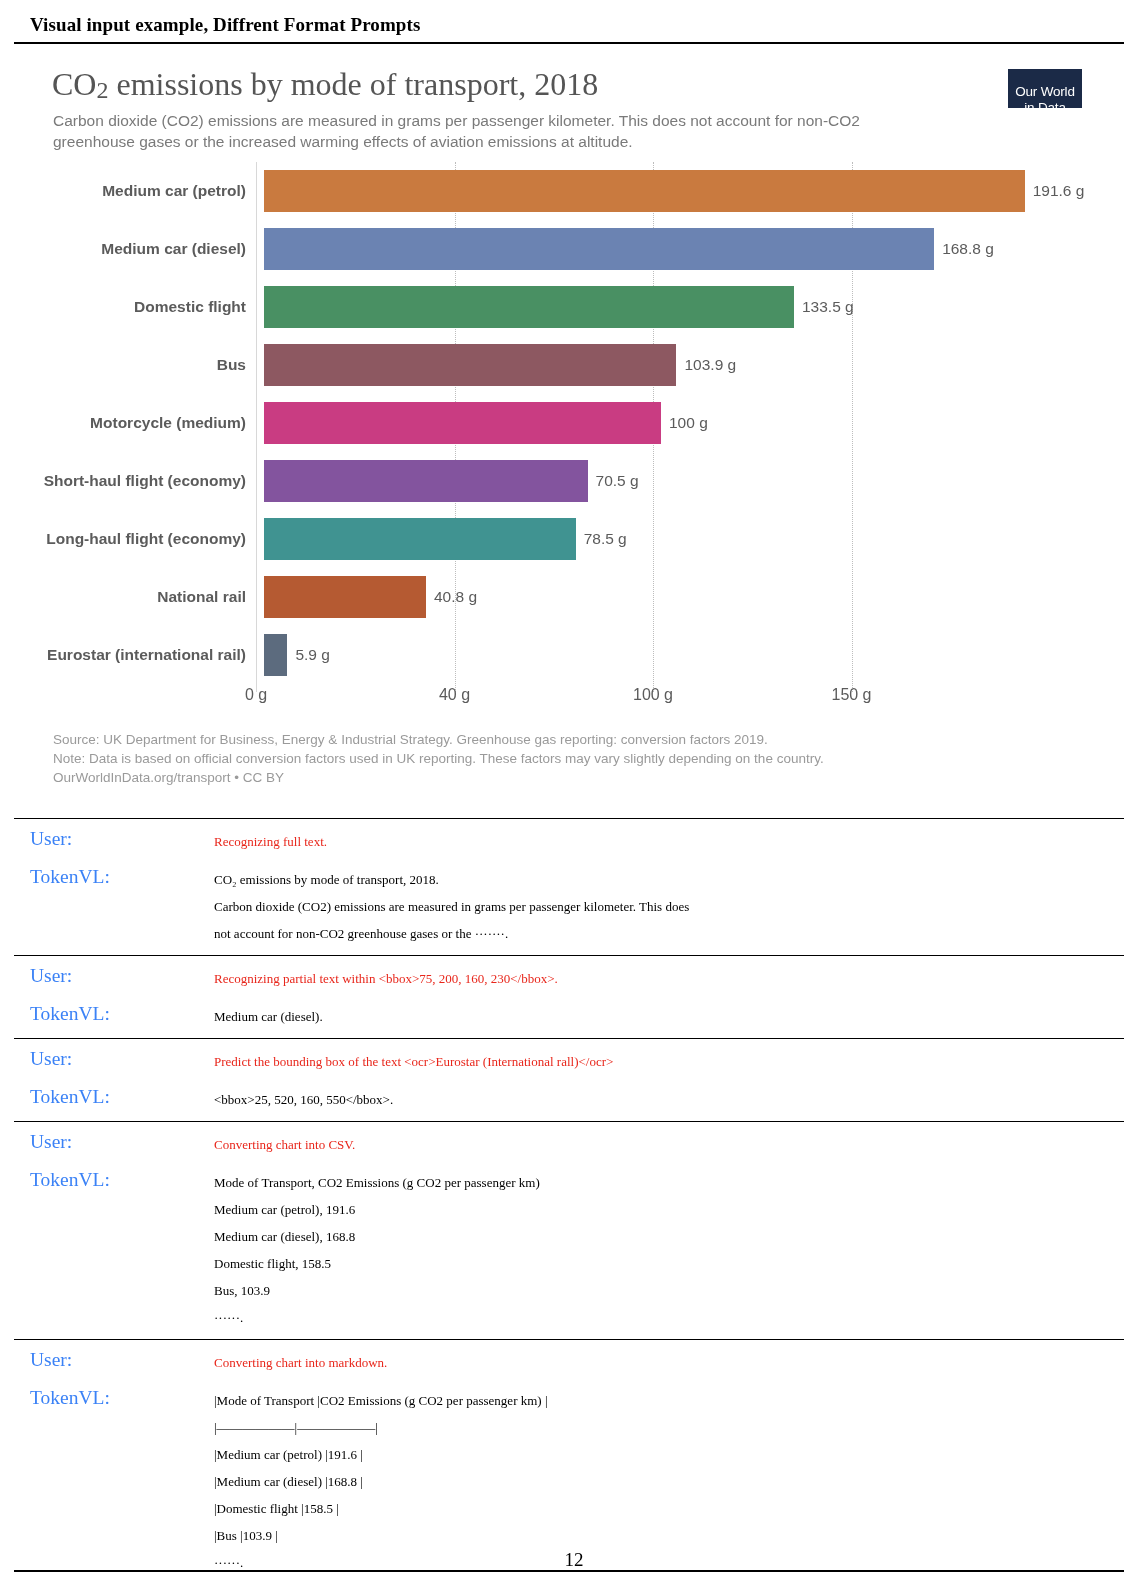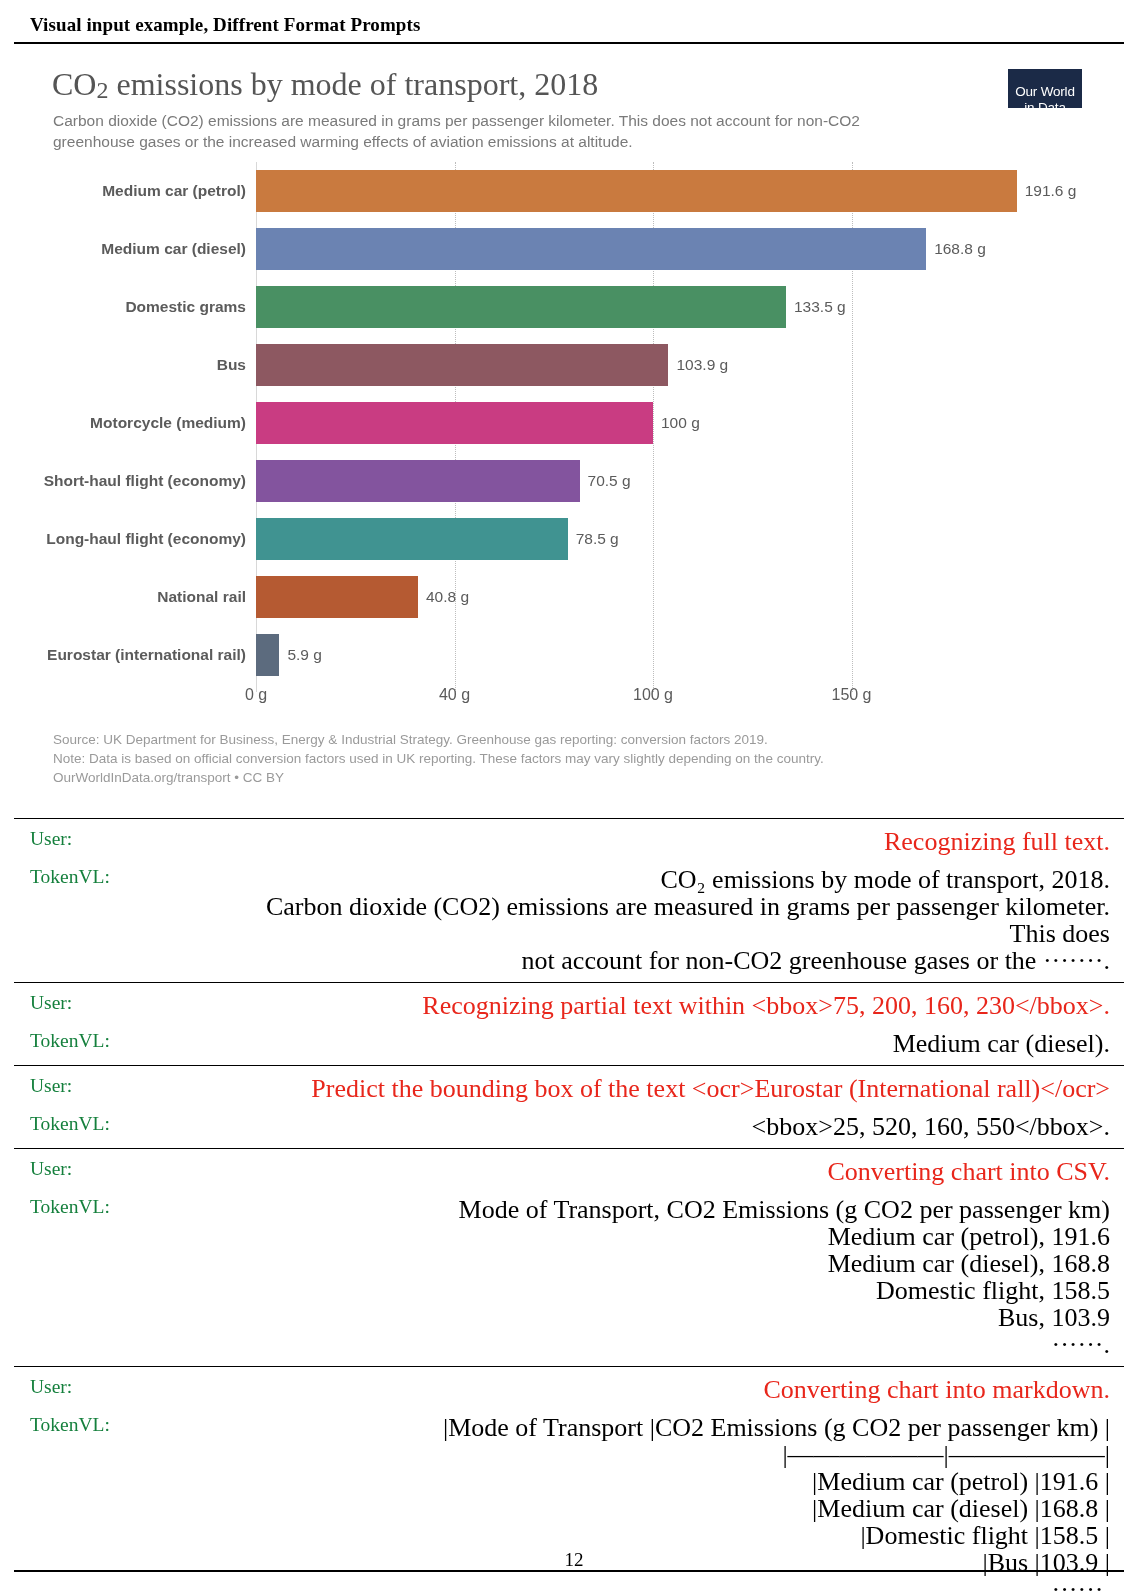--- a/index.html
+++ b/index.html
@@ -114,20 +114,21 @@
     position: absolute;
     left: 0;
     top: 0;
     width: 1110px;
   }
   .row {
     position: relative;
     height: 58px;
     display: flex;
     align-items: center;
+    gap: 8px;
   }
   .cat-label {
     width: 242px;
     text-align: right;
     padding-right: 10px;
     font-family: "Liberation Sans", sans-serif;
     font-size: 15.5px;
     font-weight: bold;
     color: #5b5b5b;
     white-space: nowrap;
@@ -206,33 +207,32 @@
   }
   .d-row {
     display: flex;
     padding: 0;
   }
   .d-speaker {
     width: 200px;
     flex: none;
     font-family: "Liberation Serif", serif;
     font-size: 19.5px;
-    color: #15803d;
+    color: #3b82f6;
     padding-left: 16px;
     padding-top: 3px;
   }
   .d-content {
     flex: 1;
     font-family: "Liberation Serif", serif;
-    font-size: 26px;
+    font-size: 13px;
     line-height: 27px;
     color: #000;
     padding-right: 14px;
     padding-top: 3px;
-    text-align: right;
   }
   .d-content.user-q { color: #e8261b; }
   .d-block { padding-top: 6px; padding-bottom: 8px; }
   .d-line { white-space: pre-wrap; }
 
   .page-num {
     position: absolute;
     left: 0;
     top: 1549px;
     width: 1148px;
@@ -288,21 +288,21 @@
             </div>
           </div>
           <div class="row">
             <div class="cat-label">Medium car (diesel)</div>
             <div class="bar-wrap">
               <div class="bar" style="width: 670.136px; background: rgb(107, 131, 178);"></div>
               <div class="bar-value">168.8 g</div>
             </div>
           </div>
           <div class="row">
-            <div class="cat-label">Domestic grams</div>
+            <div class="cat-label">Domestic flight</div>
             <div class="bar-wrap">
               <div class="bar" style="width: 529.995px; background: rgb(73, 144, 99);"></div>
               <div class="bar-value">133.5 g</div>
             </div>
           </div>
           <div class="row">
             <div class="cat-label">Bus</div>
             <div class="bar-wrap">
               <div class="bar" style="width: 412.483px; background: rgb(141, 88, 97);"></div>
               <div class="bar-value">103.9 g</div>

